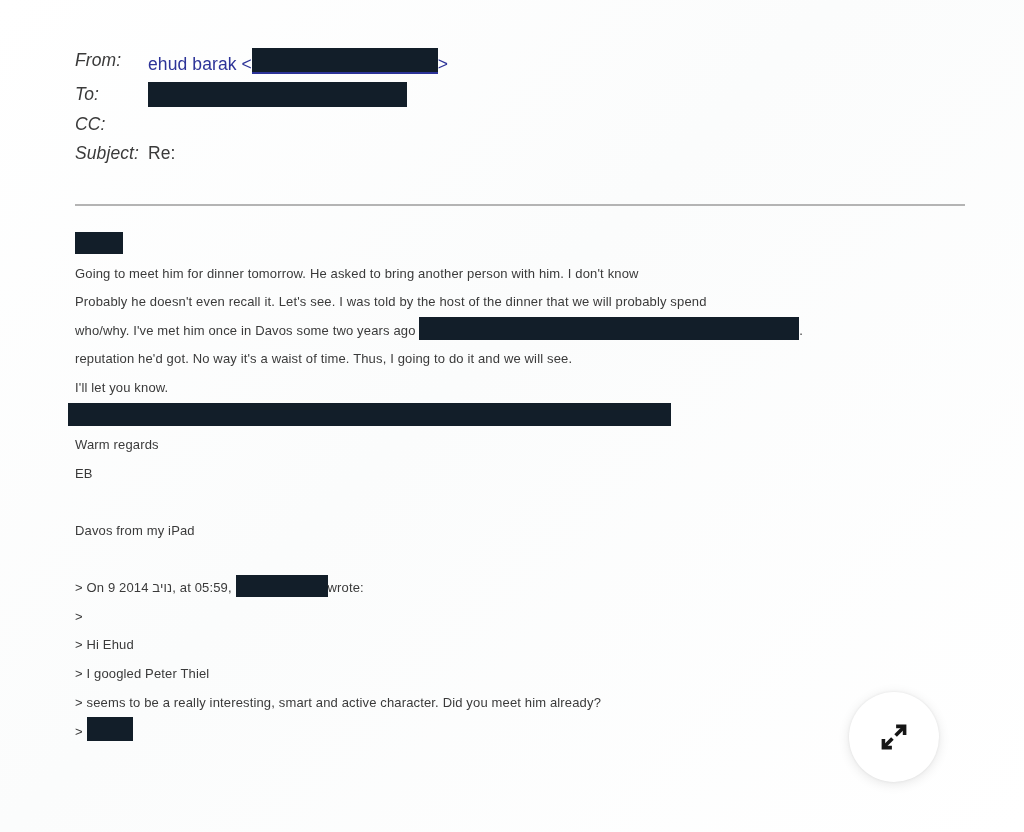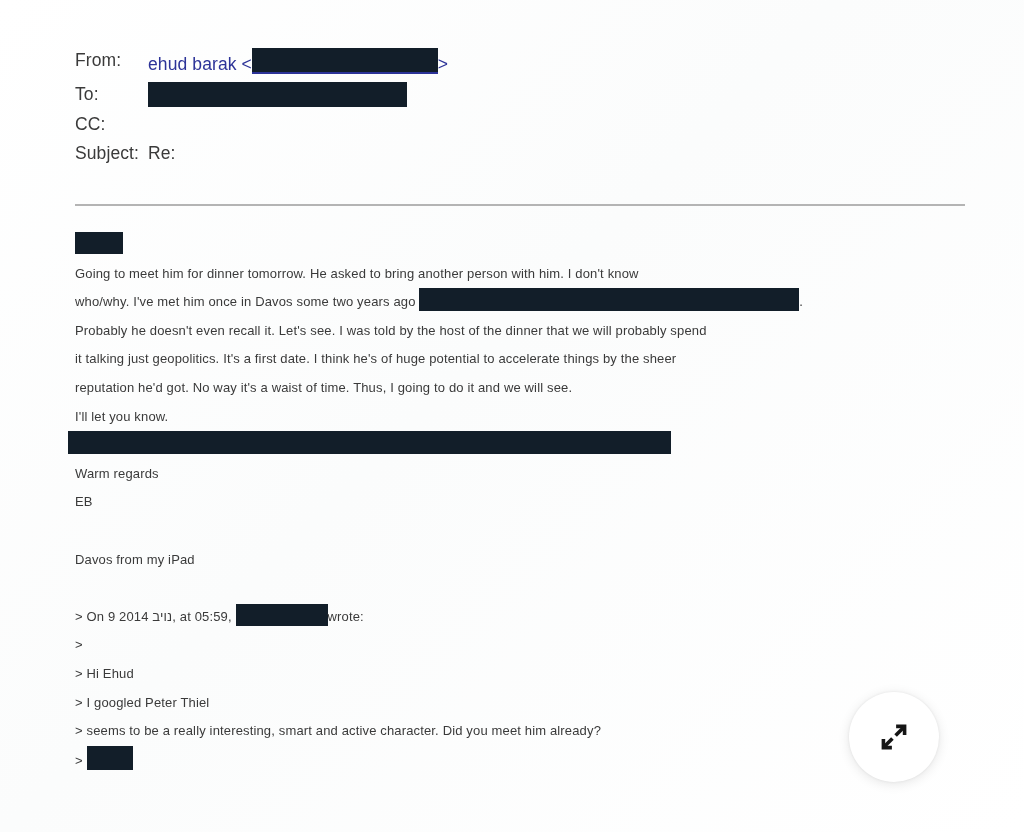--- a/index.html
+++ b/index.html
@@ -18,21 +18,21 @@
   
   .email-header {
     position: absolute;
     left: 75px; top: 48px;
     width: 900px;
     font-size: 17.5px;
     letter-spacing: 0.1px;
   }
   .hrow { display: flex; align-items: flex-start; min-height: 29.5px; line-height: 24px; }
   .hrow.row-from { min-height: 34px; }
-  .hlabel { width: 73px; flex: 0 0 73px; color: #3a3a3a; }
+  .hlabel { width: 73px; flex: 0 0 73px; color: #3a3a3a; font-style: italic; }
   .hvalue { white-space: pre; }
   .link {
     color: #2c3398;
     text-decoration-thickness: 1.5px;
     cursor: pointer;
   }
   .redact {
     display: inline-block;
     background: #121e29;
     vertical-align: text-bottom;
@@ -95,23 +95,22 @@
       <span class="hlabel">Subject:</span>
       <span class="hvalue">Re:</span>
     </div>
   </div>
 
   <hr class="separator">
 
   <div class="email-body" id="email-body">
       <div class="line"><span class="redact" style="width: 48px; height: 22px;"></span></div>
       <div class="line"><span>Going to meet him for dinner tomorrow. He asked to bring another person with him. I don't know</span></div>
+      <div class="line"><span>Probably he doesn't even recall it. Let's see. I was told by the host of the dinner that we will probably spend</span></div>
       <div class="line"><span>who/why. I've met him once in Davos some two years ago </span><span class="redact" style="width: 380px; height: 23px;"></span><span>.</span></div>
-      <div class="line"><span>Probably he doesn't even recall it. Let's see. I was told by the host of the dinner that we will probably spend</span></div>
-      <div class="line"><span>it talking just geopolitics. It's a first date. I think he's of huge potential to accelerate things by the sheer</span></div>
       <div class="line"><span>reputation he'd got. No way it's a waist of time. Thus, I going to do it and we will see.</span></div>
       <div class="line"><span>I'll let you know.</span></div>
       <div class="line"><span class="redact" style="width: 603px; height: 23px; margin-left: -7px;"></span></div>
       <div class="line"><span>Warm regards</span></div>
       <div class="line"><span>EB</span></div>
       <div class="line"></div>
       <div class="line"><span>Davos from my iPad</span></div>
       <div class="line"></div>
       <div class="line"><span>&gt; On 9 2014 </span><span class="bidi-ltr">ביונ</span><span>, at 05:59, </span><span class="redact" style="width: 92px; height: 22px;"></span><span>wrote:</span></div>
       <div class="line"><span>&gt;</span></div>

